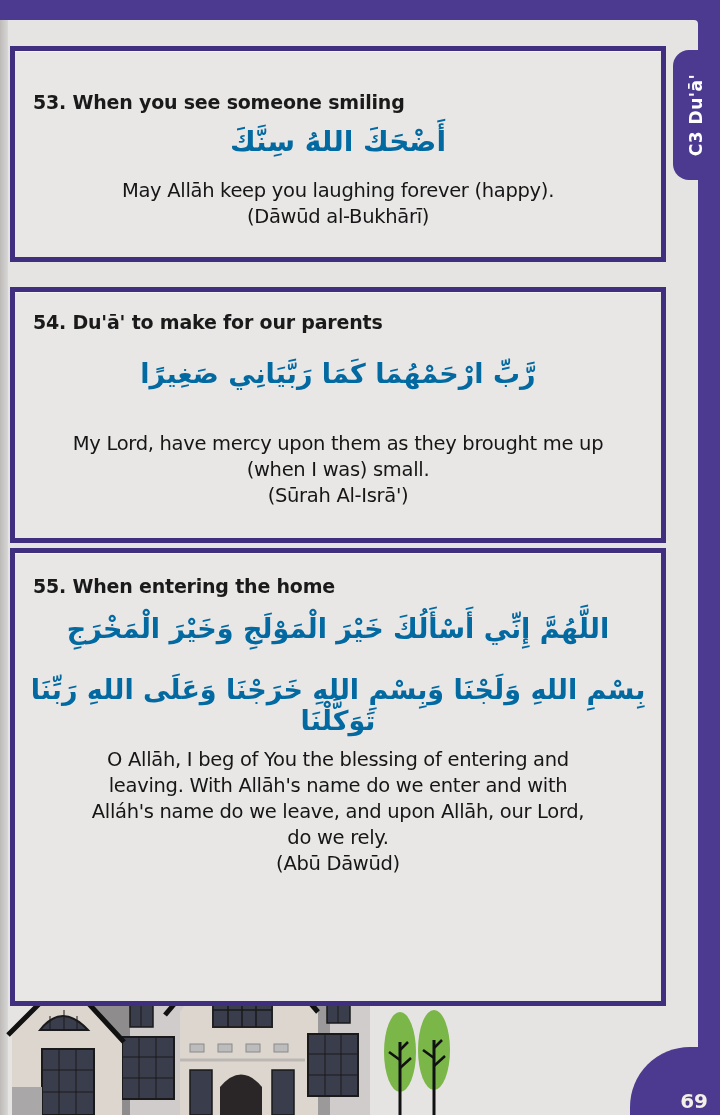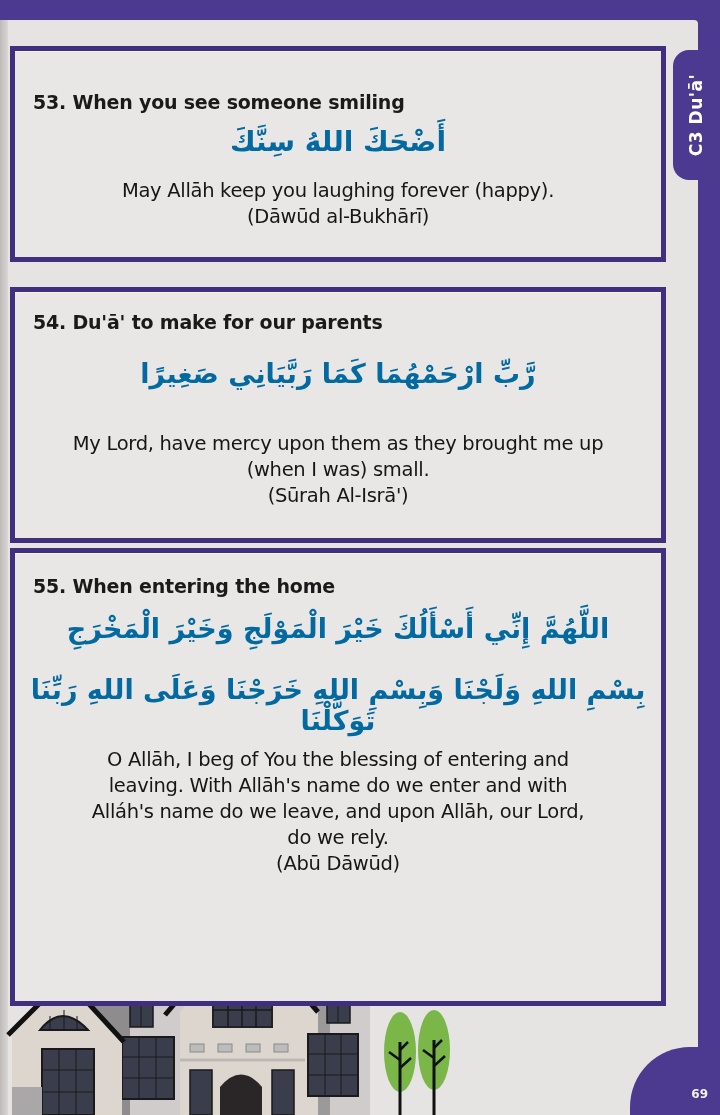--- a/index.html
+++ b/index.html
@@ -139,24 +139,24 @@
       position: absolute;
       left: 380px;
       top: 1010px;
       width: 80px;
       height: 105px;
       z-index: 1;
     }
     .page-number {
       position: absolute;
       right: 12px;
-      bottom: 14px;
-      font-family: "DejaVu Sans", sans-serif;
-      font-weight: bold;
-      font-size: 12px;
+      bottom: 2px;
+      font-family: "DejaVu Sans", sans-serif;
+      font-weight: bold;
+      font-size: 20px;
       color: #f2f0e8;
       z-index: 4;
     }
   </style>
 </head>
 <body>
 
 <div class="page-frame"></div>
 <div class="page-inner"></div>
 <div class="left-shadow"></div>

